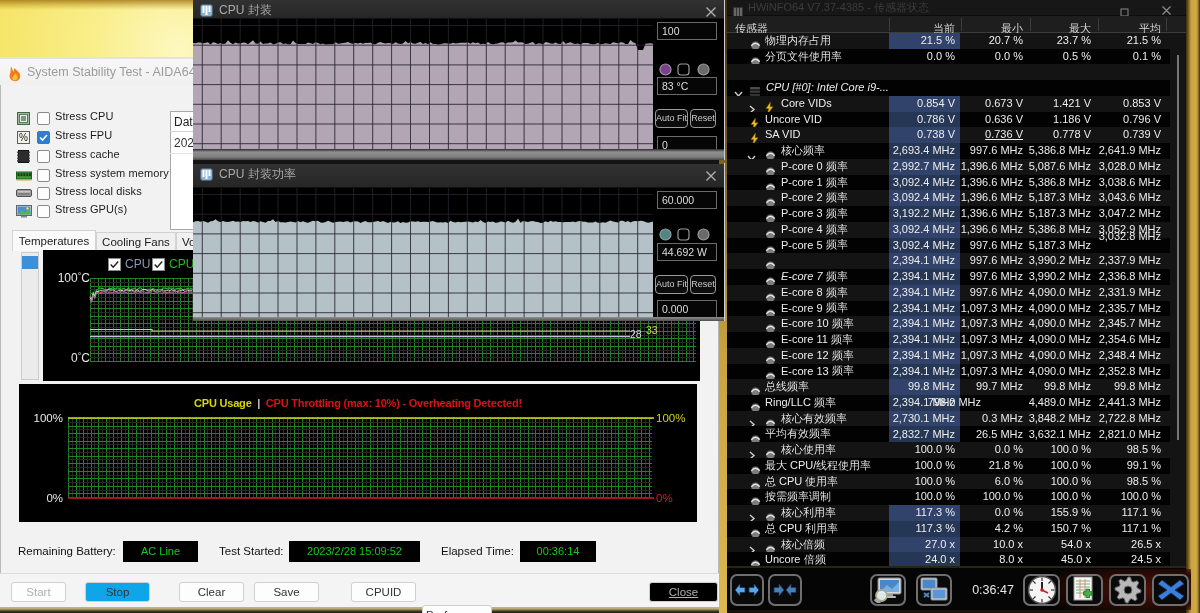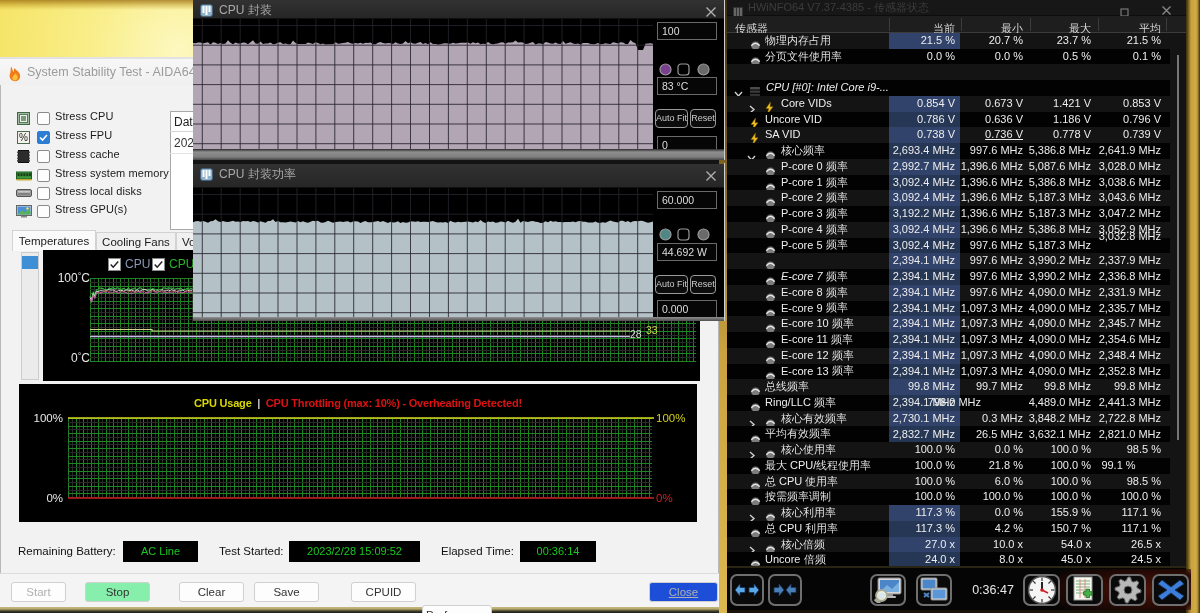--- a/index.html
+++ b/index.html
@@ -506,26 +506,26 @@
 <div style="position:absolute;left:656px;top:492px;width:30px;height:13px;font-size:11.5px;color:#cc2020;">0%</div>
 <div style="position:absolute;left:18px;top:545px;width:160px;height:14px;font-size:11.5px;color:#111;">Remaining Battery:</div>
 <div style="position:absolute;left:123px;top:541px;width:75px;height:21px;background:#000;color:#18c820;font-size:11px;text-align:center;line-height:21px;">AC Line</div>
 <div style="position:absolute;left:219px;top:545px;width:100px;height:14px;font-size:11.5px;color:#111;">Test Started:</div>
 <div style="position:absolute;left:289px;top:541px;width:131px;height:21px;background:#000;color:#18c820;font-size:11px;text-align:center;line-height:21px;">2023/2/28 15:09:52</div>
 <div style="position:absolute;left:441px;top:545px;width:100px;height:14px;font-size:11.5px;color:#111;">Elapsed Time:</div>
 <div style="position:absolute;left:520px;top:541px;width:76px;height:21px;background:#000;color:#18c820;font-size:11px;text-align:center;line-height:21px;">00:36:14</div>
 <div style="position:absolute;left:0px;top:573px;width:719px;height:1px;background:#dcdcdc;"></div>
 <div style="position:absolute;left:0px;top:574px;width:719px;height:33px;background:#f4f4f4;"></div>
 <div style="position:absolute;left:11px;top:582px;width:55px;height:20px;background:#fdfdfd;border:1px solid #d0d0d0;border-radius:3px;font-size:11.5px;color:#b0b0b0;text-align:center;line-height:18px;">Start</div>
-<div style="position:absolute;left:85px;top:582px;width:65px;height:20px;background:#86efac;border:1px solid #d0d0d0;border-radius:3px;font-size:11.5px;color:#333;text-align:center;line-height:18px;">Stop</div>
+<div style="position:absolute;left:85px;top:582px;width:65px;height:20px;background:#0ea5e9;border:1px solid #d0d0d0;border-radius:3px;font-size:11.5px;color:#333;text-align:center;line-height:18px;">Stop</div>
 <div style="position:absolute;left:179px;top:582px;width:65px;height:20px;background:#fdfdfd;border:1px solid #d0d0d0;border-radius:3px;font-size:11.5px;color:#333;text-align:center;line-height:18px;">Clear</div>
 <div style="position:absolute;left:254px;top:582px;width:65px;height:20px;background:#fdfdfd;border:1px solid #d0d0d0;border-radius:3px;font-size:11.5px;color:#333;text-align:center;line-height:18px;">Save</div>
 <div style="position:absolute;left:351px;top:582px;width:65px;height:20px;background:#fdfdfd;border:1px solid #d0d0d0;border-radius:3px;font-size:11.5px;color:#333;text-align:center;line-height:18px;">CPUID</div>
 <div style="position:absolute;left:422px;top:582px;width:70px;height:20px;background:#fdfdfd;border:1px solid #d0d0d0;border-radius:3px;font-size:11.5px;color:#333;text-align:center;line-height:18px;margin-top:23px;">Preferences</div>
-<div style="position:absolute;left:649px;top:582px;width:69px;height:20px;background:#1d4ed8;border:1px solid #d0d0d0;border-radius:3px;font-size:11.5px;color:#b0b0b0;text-align:center;line-height:18px;text-decoration:underline;">Close</div>
+<div style="position:absolute;left:649px;top:582px;width:69px;height:20px;background:#000000;border:1px solid #d0d0d0;border-radius:3px;font-size:11.5px;color:#b0b0b0;text-align:center;line-height:18px;text-decoration:underline;">Close</div>
 <div style="position:absolute;left:719px;top:0px;width:481px;height:613px;background:#0d0d0d;"></div>
 <div style="position:absolute;left:719px;top:0px;width:8px;height:613px;background:linear-gradient(180deg,#3d2f0c 0,#6a531a 120px,#a8852e 260px,#c9a23f 350px,#d3ad48 470px,#dcb851 613px);"></div>
 <div style="position:absolute;left:1186px;top:0px;width:14px;height:613px;background:linear-gradient(90deg,#3a2e0e 0,#6a5318 2px,#c9a23f 5px,#d2ab45 10px,#8a6d20 14px),linear-gradient(180deg,#8a6d20,#d6b04a);"></div>
 <div style="position:absolute;left:1197px;top:0px;width:3px;height:613px;background:linear-gradient(90deg,#caa440,#3a2e0e);"></div>
 <div style="position:absolute;left:727px;top:0px;width:459px;height:15px;background:#171717;"></div>
 <div style="position:absolute;left:733px;top:3px;width:10px;height:10px;"><svg width="10" height="10" viewBox="0 0 10 10">
       <rect x="0" y="0" width="10" height="10" fill="#333"></rect>
       <rect x="1" y="1" width="2" height="8" fill="#666"></rect>
       <rect x="4" y="1" width="2" height="8" fill="#666"></rect>
       <rect x="7" y="1" width="2" height="8" fill="#666"></rect>
@@ -964,21 +964,21 @@
     </svg><span> CPU/</span><svg style="display:inline-block;vertical-align:-1.87px;" width="55.0" height="11.0" viewBox="0 -850 5120 1024" fill="#ededed">
       <use href="#c7ebf" x="0" y="0"></use>
       <use href="#c7a0b" x="1024" y="0"></use>
       <use href="#c4f7f" x="2048" y="0"></use>
       <use href="#c7528" x="3072" y="0"></use>
       <use href="#c7387" x="4096" y="0"></use>
     </svg></div>
 <div style="position:absolute;left:870px;top:458.98px;width:85px;height:14px;font-size:11px;color:#ededed;text-align:right;white-space:nowrap;">100.0 %</div>
 <div style="position:absolute;left:938px;top:458.98px;width:85px;height:14px;font-size:11px;color:#ededed;text-align:right;white-space:nowrap;">21.8 %</div>
 <div style="position:absolute;left:1006px;top:458.98px;width:85px;height:14px;font-size:11px;color:#ededed;text-align:right;white-space:nowrap;">100.0 %</div>
-<div style="position:absolute;left:1076px;top:458.98px;width:85px;height:14px;font-size:11px;color:#ededed;text-align:center;white-space:nowrap;">99.1 %</div>
+<div style="position:absolute;left:1076px;top:458.98px;width:85px;height:14px;font-size:11px;color:#ededed;text-align:right;white-space:nowrap;">99.1 %</div>
 <div style="position:absolute;left:727px;top:474px;width:459px;height:16px;background:#141414;"></div>
 <div style="position:absolute;left:750px;top:475.72px;width:12px;height:12px;"><svg width="11" height="11" viewBox="0 0 11 11" style="vertical-align:-2px">
       <circle cx="5.5" cy="5.8" r="4.3" fill="#7d7d7d" stroke="#383838" stroke-width="0.6"></circle>
       <path d="M1.8 5.4 Q3.4 3.2 5.6 3.4 Q7.8 3.6 9.2 5.2" stroke="#e8e8e8" stroke-width="1.4" fill="none" stroke-linecap="round"></path>
     </svg></div>
 <div style="position:absolute;left:765px;top:474.72px;width:123px;height:14px;font-size:11px;color:#ededed;white-space:nowrap;overflow:hidden;"><svg style="display:inline-block;vertical-align:-1.87px;" width="11.0" height="11.0" viewBox="0 -850 1024 1024" fill="#ededed">
       <use href="#c603b" x="0" y="0"></use>
     </svg><span> CPU </span><svg style="display:inline-block;vertical-align:-1.87px;" width="33.0" height="11.0" viewBox="0 -850 3072 1024" fill="#ededed">
       <use href="#c4f7f" x="0" y="0"></use>
       <use href="#c7528" x="1024" y="0"></use>

